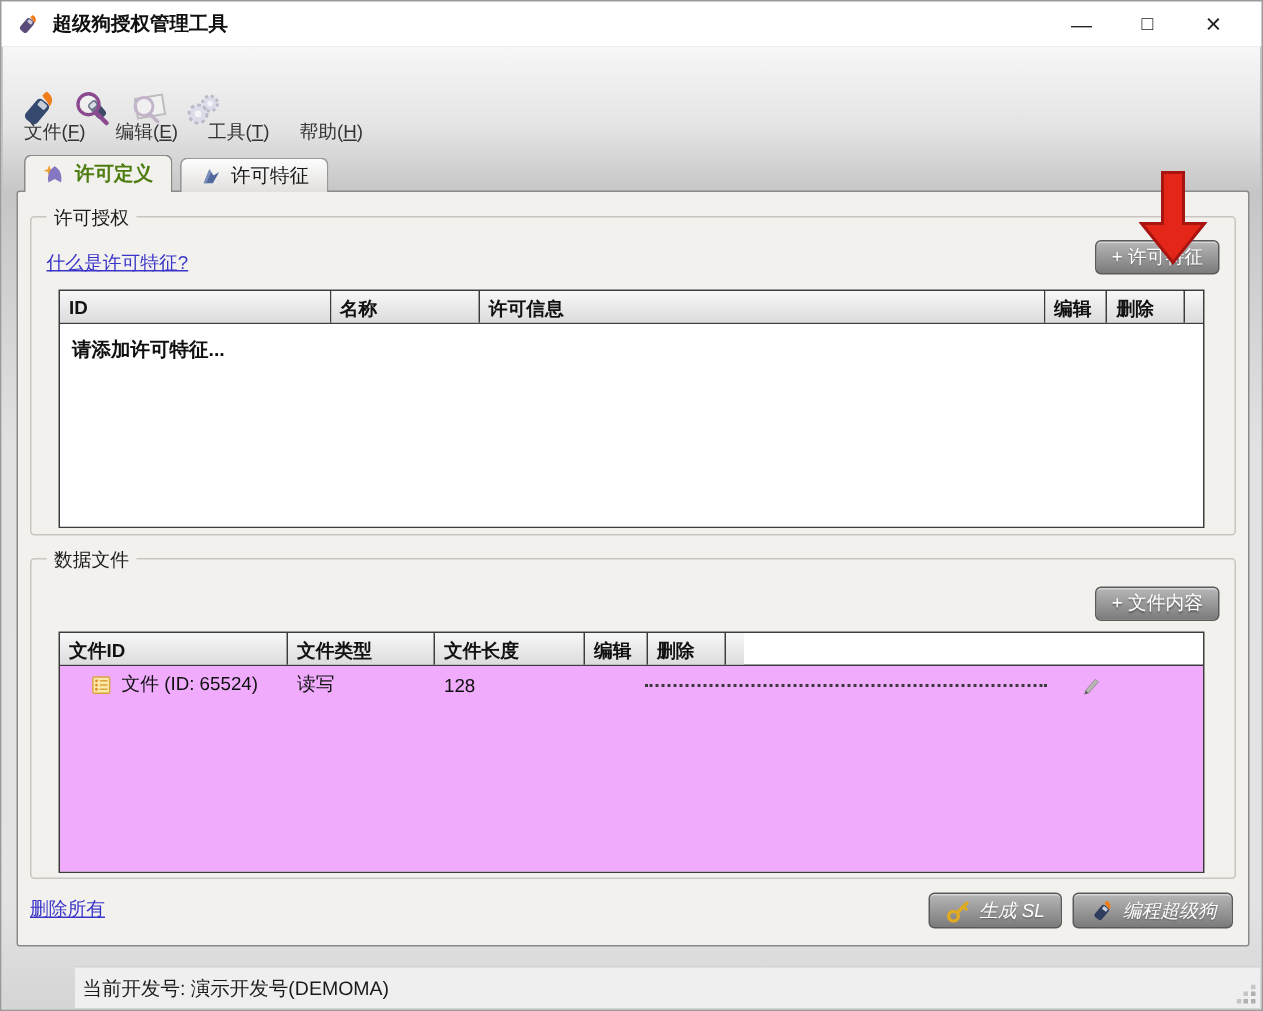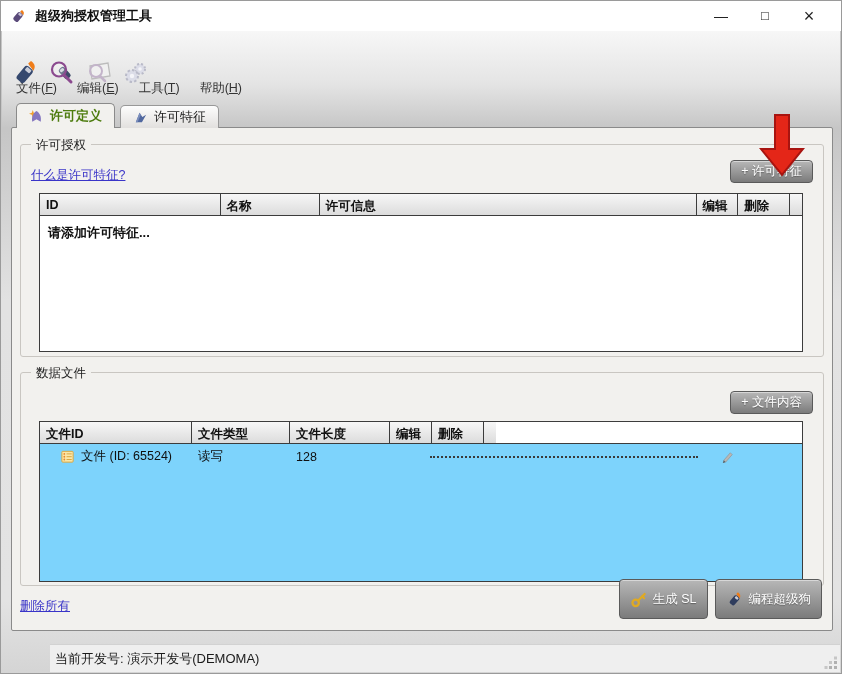--- a/index.html
+++ b/index.html
@@ -47,30 +47,30 @@
     box-shadow:inset 0 1px 0 rgba(255,255,255,.45);text-shadow:0 1px 1px rgba(0,0,0,.35);cursor:pointer;}
   .add-feature{position:absolute;right:10px;top:15px;}
   .add-datafile{position:absolute;right:10px;top:18px;}
   
   .tbl{position:absolute;left:18px;top:48px;width:764px;border:1px solid #3c3c3c;background:#fff;}
   .thead{display:flex;border-bottom:1px solid #3c3c3c;}
   .hcell{background:linear-gradient(#f7f7f7,#dcdcdc);font-weight:bold;font-size:12.5px;
     padding:4px 6px 3px 6px;border-right:1px solid #3c3c3c;height:21px;overflow:hidden;white-space:nowrap;}
   .hcell:last-child{border-right:none;}
   .tbody1{height:135px;background:#fff;position:relative;}
-  .tbody2{height:137px;background:#7dd3fc;position:relative;}
+  .tbody2{height:137px;background:#f0abfc;position:relative;}
   .empty-msg{position:absolute;left:8px;top:8px;font-size:13px;font-weight:bold;color:#101010;}
   .trow{display:flex;align-items:center;height:25px;font-size:12.5px;color:#101010;}
   .tcell{padding-left:6px;overflow:hidden;white-space:nowrap;display:flex;align-items:center;}
   .cell-fileid{padding-left:20px;gap:6px;}
   .dotline{height:0;border-bottom:2px dotted #3a3a3a;width:268px;margin-left:34px;}
   
   .delete-all{position:absolute;left:8px;bottom:15px;font-size:12.5px;color:#3a35c8;text-decoration:underline;cursor:pointer;}
   .footer-buttons{position:absolute;right:10px;bottom:11px;display:flex;gap:7px;}
-  .footer-buttons .btn-gray{height:40px;}
+  .footer-buttons .btn-gray{height:24px;font-style:italic;}
   
   .red-arrow{position:absolute;left:758px;top:112px;width:46px;height:64px;z-index:6;pointer-events:none;}
   
   .statusbar{position:absolute;left:1px;right:1px;bottom:1px;height:28px;background:#efefef;
     border-top:1px solid #d2d2d2;display:flex;align-items:center;padding-left:5px;font-size:13px;color:#1a1a1a;margin-left:48px;}
   .grip{position:absolute;right:2px;bottom:2px;}
 </style>
 </head>
 <body>
 

